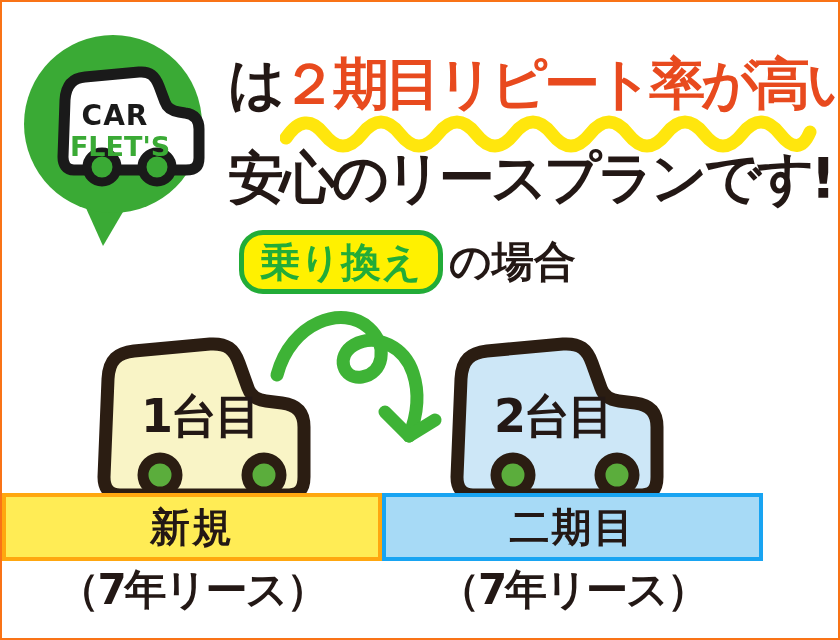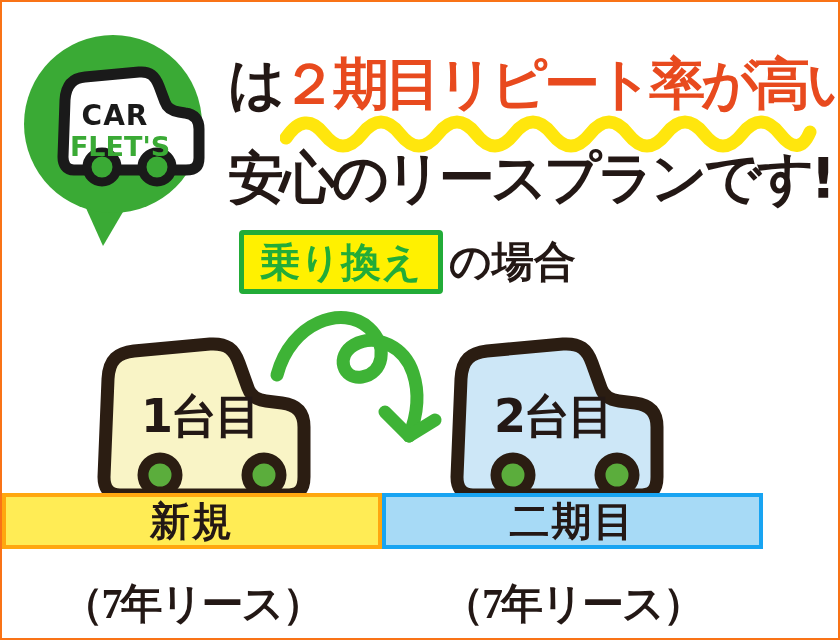--- a/index.html
+++ b/index.html
@@ -11,36 +11,36 @@
   
   .line1{position:absolute;left:226px;top:50px;font-size:56px;font-weight:900;
     letter-spacing:-4px;white-space:nowrap;color:#231815;line-height:1.15;}
   .line1 .hl{color:#e84a1e;}
   .wave{position:absolute;left:278px;top:104px;}
   .line2{position:absolute;left:226px;top:144px;font-size:56px;font-weight:900;
     letter-spacing:-4px;white-space:nowrap;color:#231815;line-height:1.15;}
   
   .case-row{position:absolute;left:237px;top:228px;display:flex;align-items:center;}
   .badge{display:inline-block;background:#fff100;border:5px solid #22ac38;
-    border-radius:4px;color:#22ac38;font-size:40px;font-weight:900;
+    border-radius:24px;color:#22ac38;font-size:40px;font-weight:900;
     padding:3px 16px;letter-spacing:0px;line-height:1.2;}
   .case-suffix{color:#231815;font-size:42px;font-weight:700;margin-left:6px;letter-spacing:0;}
   
   .logo-svg{position:absolute;left:15px;top:26px;}
   .arrow-svg{position:absolute;left:263px;top:298px;}
   .car1-svg{position:absolute;left:70px;top:325px;}
   .car2-svg{position:absolute;left:423px;top:325px;}
   
-  .bar{position:absolute;top:491px;height:56px;box-sizing:border-box;
+  .bar{position:absolute;top:491px;height:68px;box-sizing:border-box;
     display:flex;align-items:center;justify-content:center;
     font-size:40px;font-weight:900;color:#231815;letter-spacing:2px;}
   .bar-yellow{left:0;width:380px;background:#ffec55;border:4px solid #ffa70f;}
   .bar-blue{left:380px;width:381px;background:#a7daf6;border:4px solid #18a4f2;}
-  .sub{position:absolute;top:574px;font-size:42px;font-weight:900;color:#231815;
-    text-align:center;letter-spacing:-2px;font-family:Liberation Serif, serif;}
+  .sub{position:absolute;top:560px;font-size:42px;font-weight:900;color:#231815;
+    text-align:center;letter-spacing:-2px;}
   .sub1{left:0;width:380px;}
   .sub2{left:380px;width:381px;}
   svg text{font-family:"DejaVu Sans",sans-serif;}
 </style>
 </head>
 <body>
 
 <div class="canvas">
 
   <svg class="logo-svg" width="195" height="225" viewBox="0 0 195 225">

